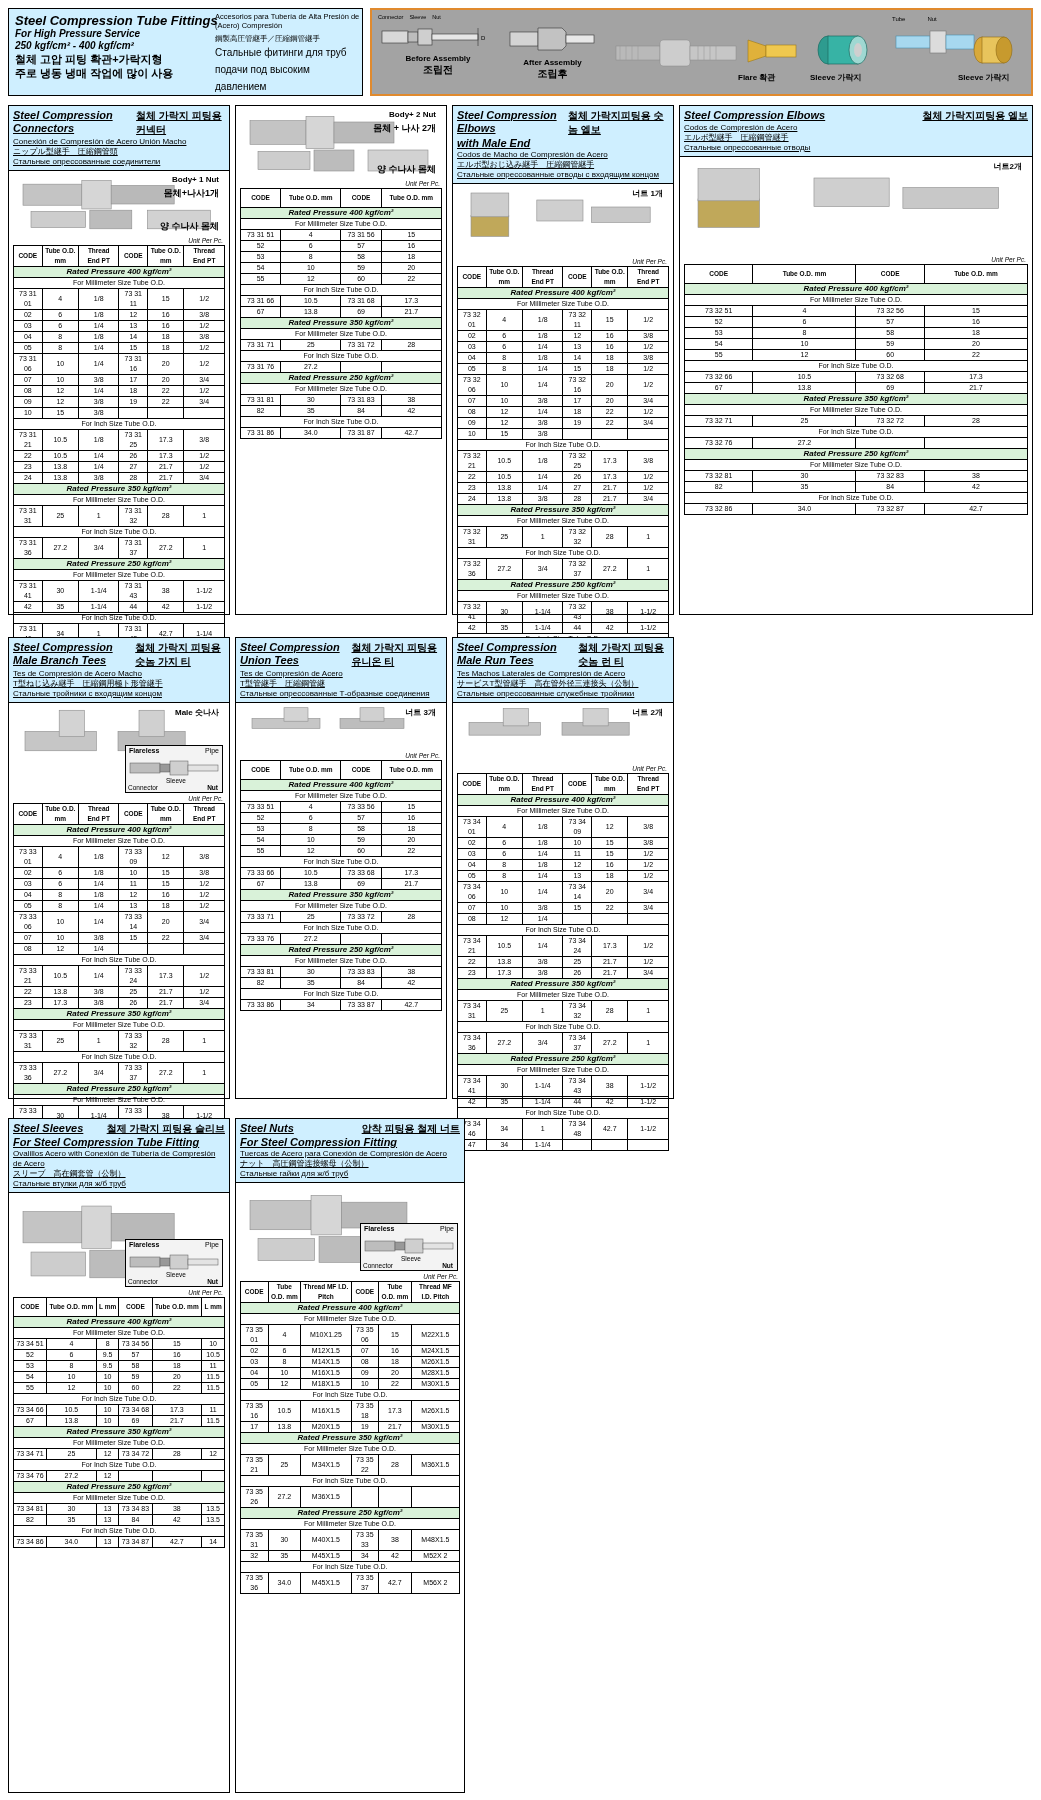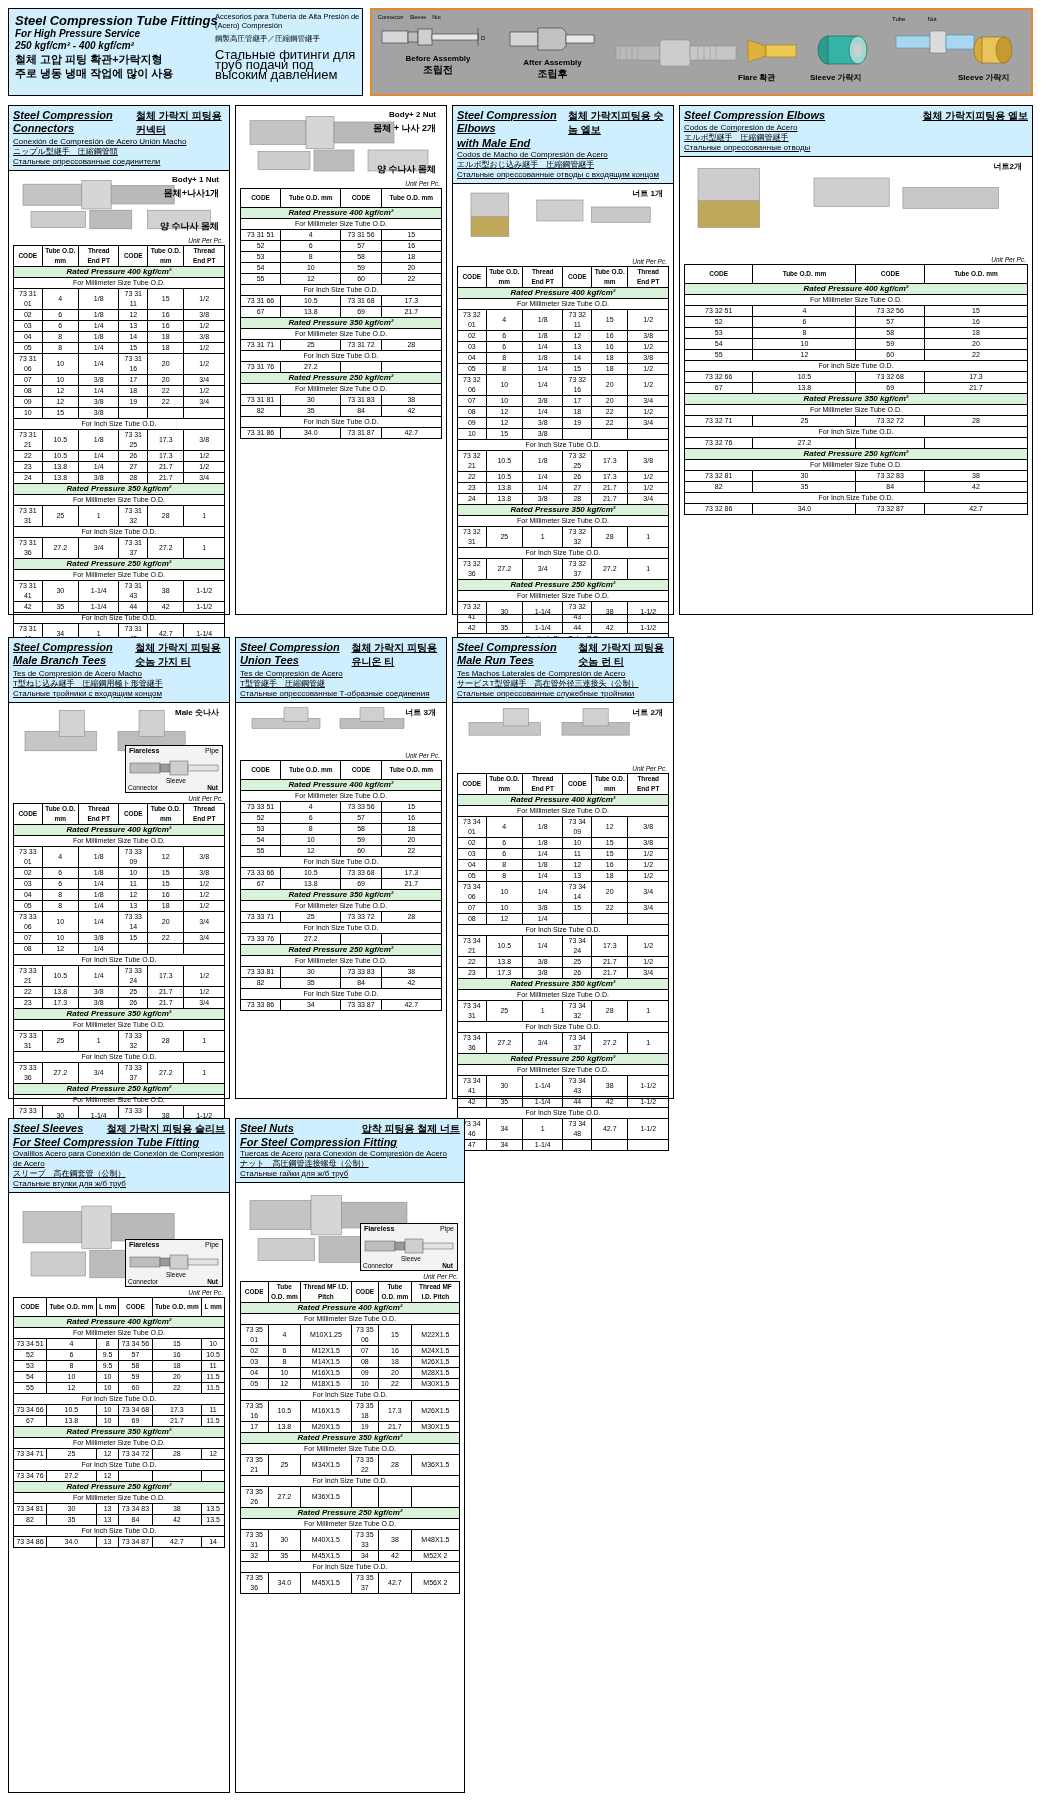--- a/index.html
+++ b/index.html
@@ -32,21 +32,21 @@
   <div class="topbar">
     <div class="a">Steel Compression Tube Fittings</div>
     <div class="b">For High Pressure Service</div>
     <div class="b">250 kgf/cm² - 400 kgf/cm²</div>
     <div class="c">철체 고압 피팅 확관+가락지형</div>
     <div class="c">주로 냉동 냉매 작업에 많이 사용</div>
   </div>
   <div style="position:absolute;left:215px;top:12px;width:145px;">
     <div class="d" style="font-size:7.5px;line-height:9px;">Accesorios para Tubería de Alta Presión de (Acero) Compresión</div>
     <div class="d" style="font-size:7.5px;line-height:10px;margin-top:4px;">鋼製高圧管継手／圧縮鋼管継手</div>
-    <div class="d" style="font-size:13px;line-height:10px;margin-top:6px;">Стальные фитинги для труб подачи под высоким давлением</div>
+    <div class="d" style="font-size:10px;line-height:17px;margin-top:0;">Стальные фитинги для труб подачи под высоким давлением</div>
   </div>
 
   <div class="topright">
 
     <div style="position:absolute;left:6px;top:4px;width:120px;">
       <div style="font-size:5.5px;display:flex;gap:6px;">
         <span>Connector</span>
         <span>Sleeve</span>
         <span>Nut</span>
       </div>
@@ -1391,21 +1391,21 @@
           </table>
         </div>
       </div>
       <div class="sec" style="left: 8px; top: 1118px; width: 222px; height: 675px;">
         <div class="hdr">
           <div style="display: flex; justify-content: space-between; align-items: baseline;">
             <span class="t1">Steel Sleeves</span>
             <span class="kr">철제 가락지 피팅용 슬리브</span>
           </div>
           <div class="t1">For Steel Compression Tube Fitting</div>
-          <div class="t2">Ovalillos Acero para Conexión de Conexión de Compresión de Acero</div>
+          <div class="t2">Ovalillos Acero with Conexión de Tubería de Compresión de Acero</div>
           <div class="t2">スリーブ　高在鋼套管（公制）</div>
           <div class="t2">Стальные втулки для ж/б труб</div>
         </div>
         <div style="position: relative; height: 92px; margin: 2px 4px;">
           <svg width="210" height="92" viewBox="0 0 210 92">
             <rect x="10" y="16.56" width="58.800000000000004" height="31.28" fill="#c4c4c4" stroke="#8d8d8d" stroke-width="0.6"></rect>
             <rect x="68.80000000000001" y="11.04" width="29.400000000000002" height="42.32" fill="#d6d6d6" stroke="#8d8d8d" stroke-width="0.6"></rect>
             <rect x="98.2" y="18.400000000000002" width="63" height="27.599999999999998" fill="#b9b9b9" stroke="#8d8d8d" stroke-width="0.6"></rect>
             <rect x="18" y="57.04" width="54.6" height="23.92" fill="#cdcdcd" stroke="#8d8d8d" stroke-width="0.6"></rect>
             <rect x="76.80000000000001" y="55.199999999999996" width="42" height="27.599999999999998" fill="#bcbcbc" stroke="#8d8d8d" stroke-width="0.6"></rect>

